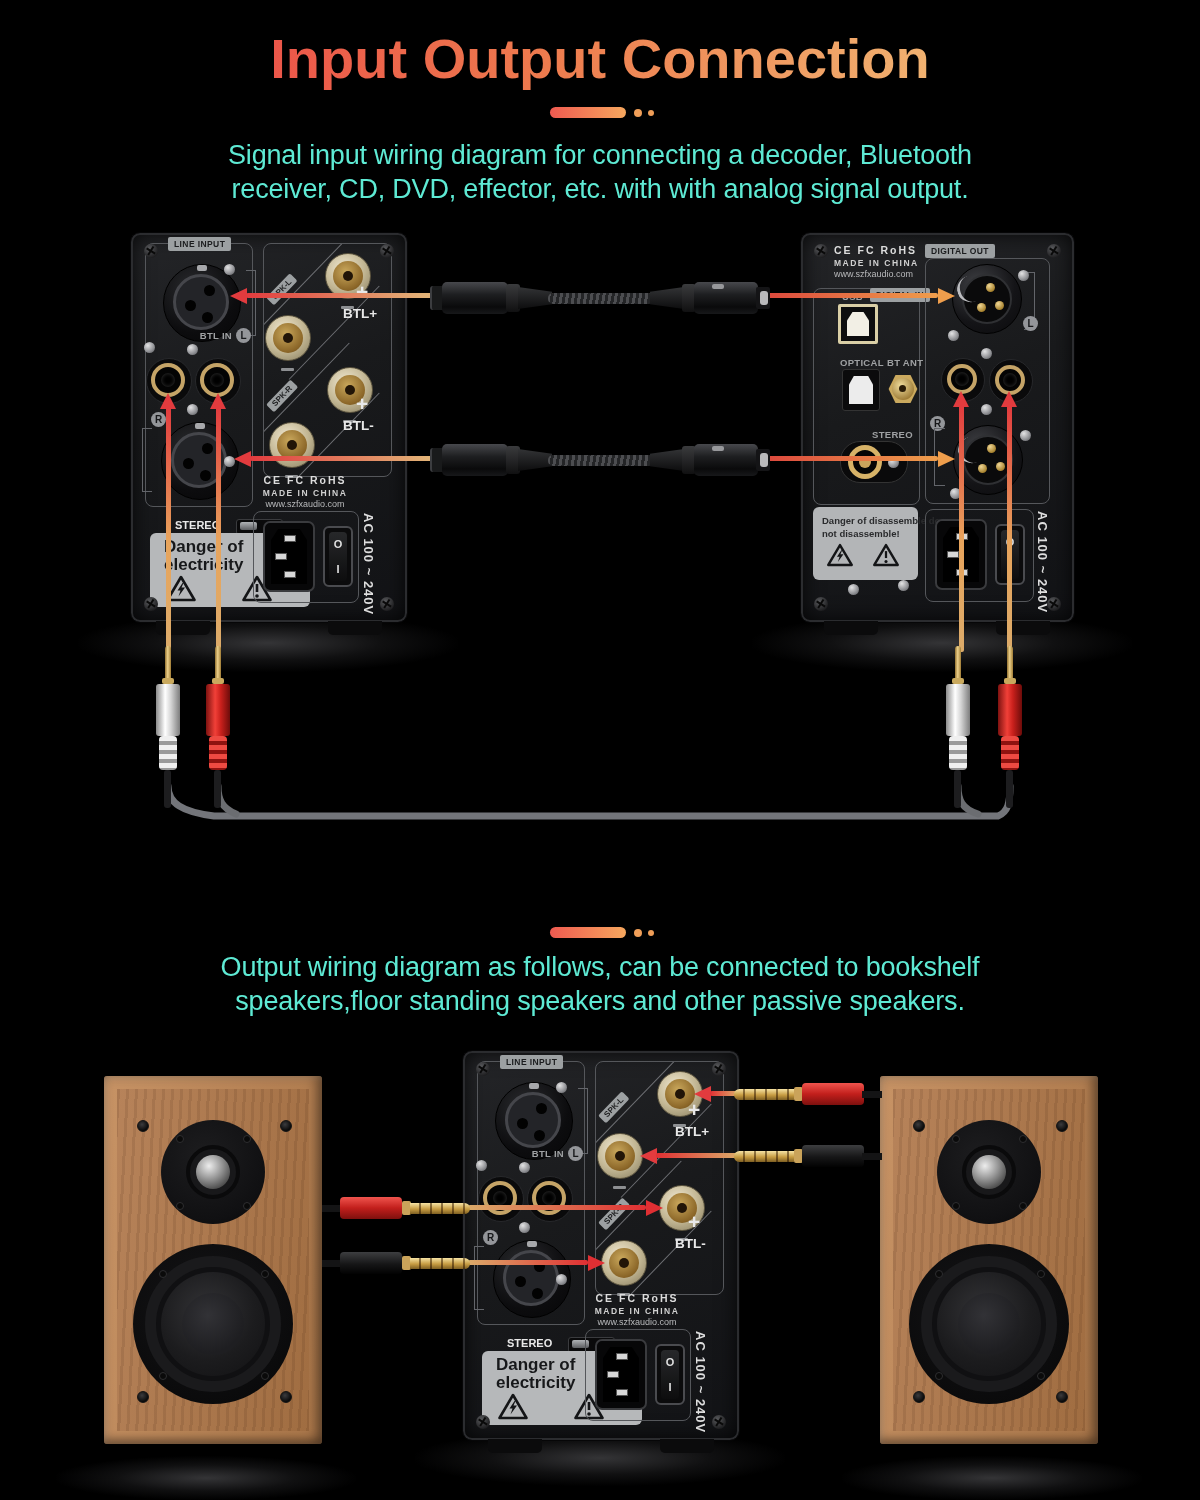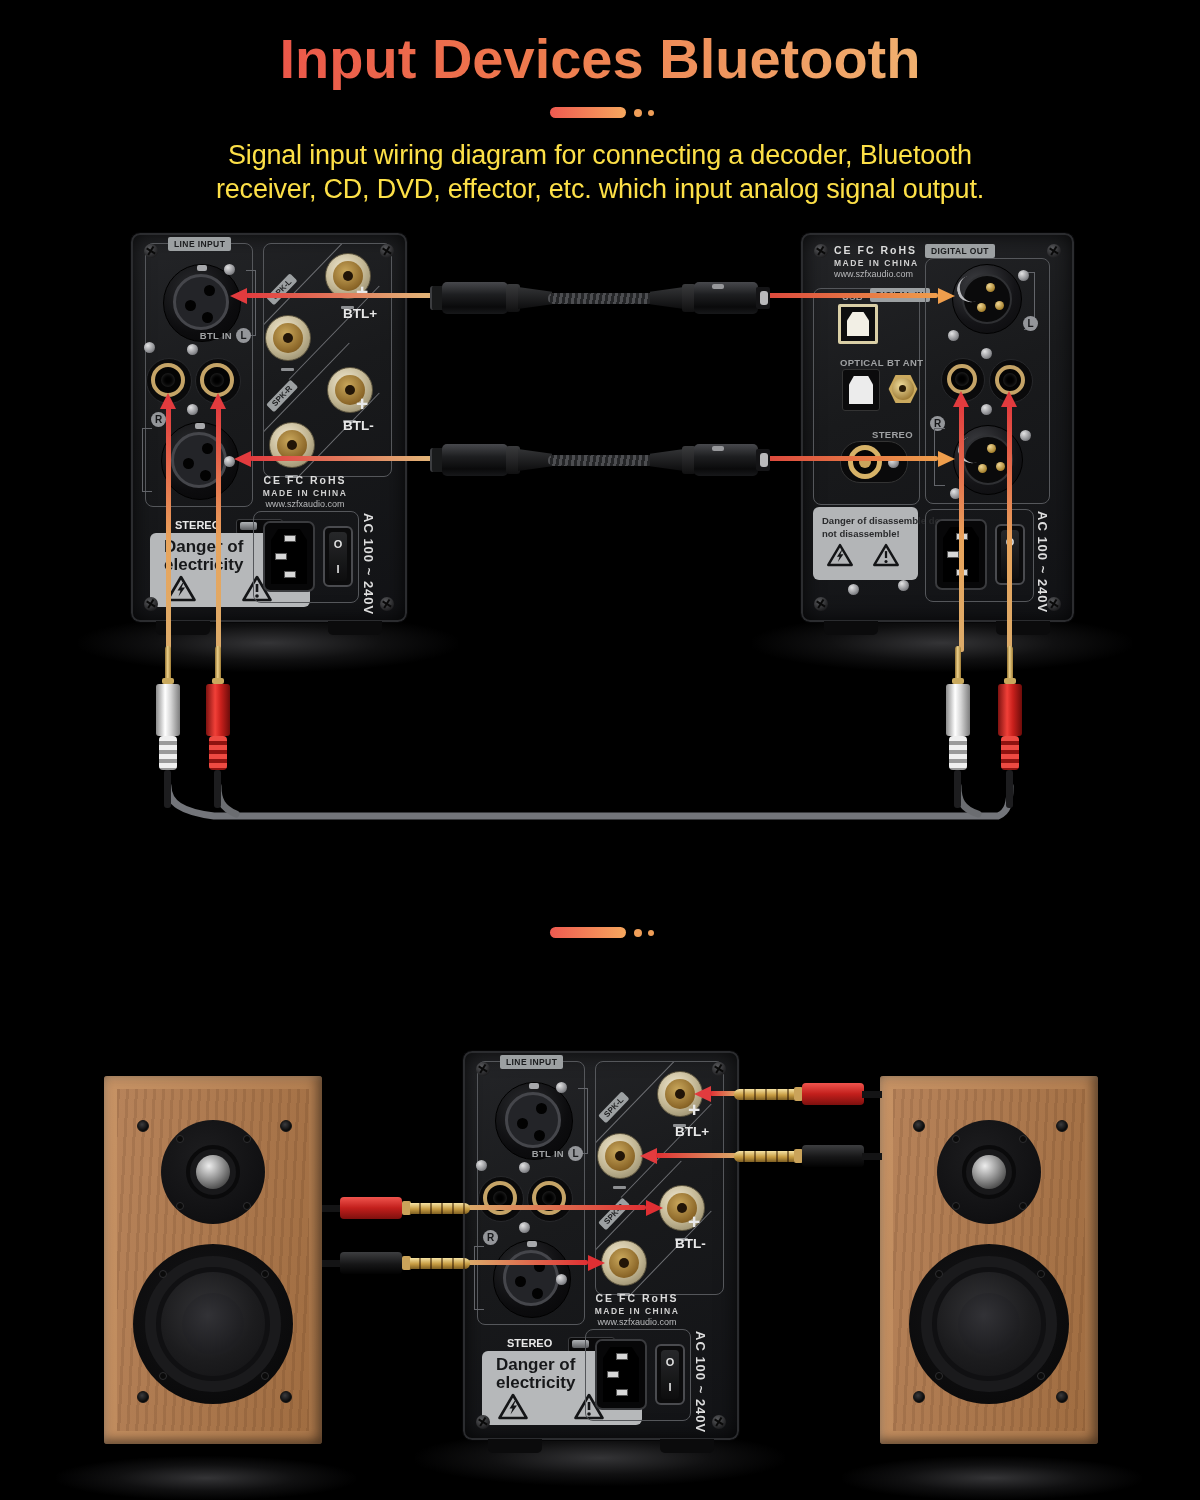--- a/index.html
+++ b/index.html
@@ -4,21 +4,21 @@
 <style>
   html,body{margin:0;padding:0;background:#000;}
   .page{position:relative;width:1200px;height:1500px;background:#000;overflow:hidden;
         font-family:"Liberation Sans",sans-serif;}
   .abs{position:absolute;}
   
   .h-title{position:absolute;width:100%;text-align:center;font-size:56px;font-weight:700;
     letter-spacing:0px;background:linear-gradient(90deg,#ea4247 10%,#ee7c4e 46%,#f2c77e 90%);
     -webkit-background-clip:text;background-clip:text;color:transparent;}
   .para{position:absolute;width:100%;text-align:center;font-size:27px;line-height:34px;
-    color:#fde047;font-weight:400;letter-spacing:-0.2px;}
+    color:#5eead4;font-weight:400;letter-spacing:-0.2px;}
   .div-pill{position:absolute;width:76px;height:11px;border-radius:6px;
     background:linear-gradient(90deg,#ef5a50,#f6a75e);}
   .div-dot{position:absolute;border-radius:50%;background:#ef9e58;}
   
   .shadow{position:absolute;z-index:0;background:radial-gradient(ellipse at center,
     rgba(95,95,99,0.55) 0%,rgba(50,50,53,0.32) 42%,rgba(0,0,0,0) 72%);}
   
   .slot{position:absolute;z-index:1;}
   .amp{position:relative;width:278px;height:391px;}
   .dacp{position:relative;width:275px;height:391px;}
@@ -180,27 +180,27 @@
   .wf-cap{position:absolute;width:62px;height:62px;border-radius:50%;
     background:radial-gradient(circle at 42% 36%,#323236,#1e1e21 70%);}
   .tinyscrew{position:absolute;width:6px;height:6px;border-radius:50%;background:#0a0a0a;border:1px solid #2e2e30;}
   .grayloop{position:absolute;left:0;top:0;z-index:2;}
 </style>
 </head>
 <body>
 
 <div class="page">
 
-  <div class="h-title" style="top:26px">Input Devices Bluetooth</div>
+  <div class="h-title" style="top:26px">Input Output Connection</div>
   <div class="div-pill" style="left:550px;top:107px"></div>
   <div class="div-dot" style="left:634px;top:109px;width:8px;height:8px"></div>
   <div class="div-dot" style="left:648px;top:110px;width:6px;height:6px"></div>
   <div class="para" style="top:138px">
     <div>Signal input wiring diagram for connecting a decoder, Bluetooth</div>
-    <div>receiver, CD, DVD, effector, etc. which input analog signal output.</div>
+    <div>receiver, CD, DVD, effector, etc. with with analog signal output.</div>
   </div>
 
   <div class="shadow" style="left:78px;top:614px;width:380px;height:58px"></div>
   <div class="shadow" style="left:752px;top:614px;width:380px;height:58px"></div>
   <div class="shadow" style="left:415px;top:1430px;width:370px;height:56px"></div>
   <div class="shadow" style="left:56px;top:1456px;width:300px;height:44px"></div>
   <div class="shadow" style="left:842px;top:1456px;width:300px;height:44px"></div>
 
   <div class="slot" id="amp-top" style="left:130px;top:232px">
   <div class="amp">
@@ -487,20 +487,24 @@
     <div class="rca-pin"></div>
       <div class="rca-collar"></div>
     <div class="rca-body r"></div>
       <div class="rca-boot r"></div>
     <div class="rca-wire"></div>
   </div>
 
   <div class="div-pill" style="left:550px;top:927px"></div>
   <div class="div-dot" style="left:634px;top:929px;width:8px;height:8px"></div>
   <div class="div-dot" style="left:648px;top:930px;width:6px;height:6px"></div>
+  <div class="para" style="top:950px">
+    <div>Output wiring diagram as follows, can be connected to bookshelf</div>
+    <div>speakers,floor standing speakers and other passive speakers.</div>
+  </div>
 
   <div class="slot" id="spk-left" style="left:104px;top:1076px">
   <div class="spk">
     <div class="spk-frame"></div>
     <div class="spk-baffle"></div>
     <div class="spk-screw" style="left:33px;top:44px"></div>
     <div class="spk-screw" style="left:176px;top:44px"></div>
     <div class="spk-screw" style="left:33px;top:315px"></div>
     <div class="spk-screw" style="left:176px;top:315px"></div>
     <div class="tw-plate" style="left:57px;top:44px">

